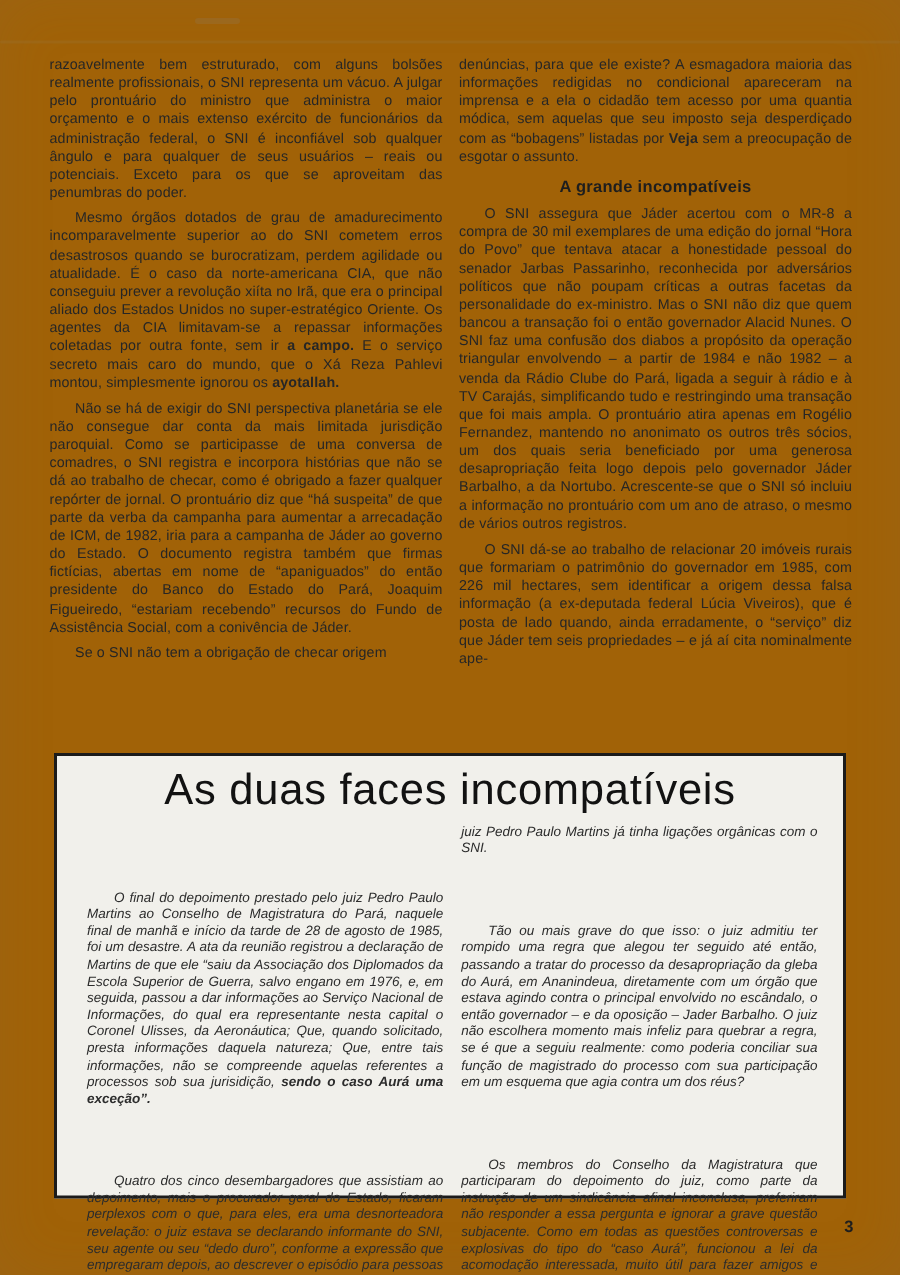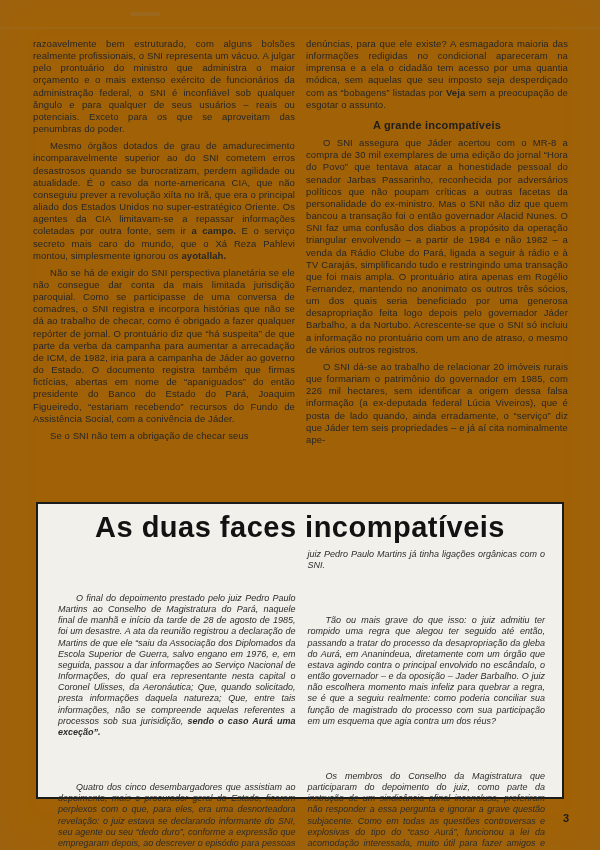--- a/index.html
+++ b/index.html
@@ -60,21 +60,21 @@
     width: 528px;
     height: 297px;
     border: 2px solid #1b1b1b;
     box-sizing: border-box;
     background: #f1f0eb;
   }
   .box-title {
     margin: 7px 10px 4px 10px;
     text-align: center;
     font-size: 29px;
-    font-weight: bold;
+    font-weight: normal;
     letter-spacing: 0.5px;
     color: #121212;
     white-space: nowrap;
   }
   .box-cols {
     display: flex;
     gap: 12px;
     padding: 1px 17px 8px 20px;
   }
   .box-col {
@@ -104,21 +104,21 @@
 
 <div class="page">
   <div class="scan-artifact art-1"></div>
   <div class="scan-artifact art-2"></div>
 
   <div class="article">
     <div class="col">
         <p class=""><span>razoavelmente bem estruturado, com alguns bolsões realmente profissionais, o SNI representa um vácuo. A julgar pelo prontuário do ministro que administra o maior orçamento e o mais extenso exército de funcionários da administração federal, o SNI é inconfiável sob qualquer ângulo e para qualquer de seus usuários – reais ou potenciais. Exceto para os que se aproveitam das penumbras do poder.</span></p>
         <p class="indent"><span>Mesmo órgãos dotados de grau de amadurecimento incomparavelmente superior ao do SNI cometem erros desastrosos quando se burocratizam, perdem agilidade ou atualidade. É o caso da norte-americana CIA, que não conseguiu prever a revolução xiíta no Irã, que era o principal aliado dos Estados Unidos no super-estratégico Oriente. Os agentes da CIA limitavam-se a repassar informações coletadas por outra fonte, sem ir </span><span class="bold">a campo.</span><span> E o serviço secreto mais caro do mundo, que o Xá Reza Pahlevi montou, simplesmente ignorou os </span><span class="bold">ayotallah.</span></p>
         <p class="indent"><span>Não se há de exigir do SNI perspectiva planetária se ele não consegue dar conta da mais limitada jurisdição paroquial. Como se participasse de uma conversa de comadres, o SNI registra e incorpora histórias que não se dá ao trabalho de checar, como é obrigado a fazer qualquer repórter de jornal. O prontuário diz que “há suspeita” de que parte da verba da campanha para aumentar a arrecadação de ICM, de 1982, iria para a campanha de Jáder ao governo do Estado. O documento registra também que firmas fictícias, abertas em nome de “apaniguados” do então presidente do Banco do Estado do Pará, Joaquim Figueiredo, “estariam recebendo” recursos do Fundo de Assistência Social, com a conivência de Jáder.</span></p>
-        <p class="indent"><span>Se o SNI não tem a obrigação de checar seus</span></p>
+        <p class="indent"><span>Se o SNI não tem a obrigação de checar origem</span></p>
       </div>
     <div class="col">
         <p class=""><span>denúncias, para que ele existe? A esmagadora maioria das informações redigidas no condicional apareceram na imprensa e a ela o cidadão tem acesso por uma quantia módica, sem aquelas que seu imposto seja desperdiçado com as “bobagens” listadas por </span><span class="bold">Veja</span><span> sem a preocupação de esgotar o assunto.</span></p>
         <h3 class="col-heading">A grande incompatíveis</h3>
         <p class="indent"><span>O SNI assegura que Jáder acertou com o MR-8 a compra de 30 mil exemplares de uma edição do jornal “Hora do Povo” que tentava atacar a honestidade pessoal do senador Jarbas Passarinho, reconhecida por adversários políticos que não poupam críticas a outras facetas da personalidade do ex-ministro. Mas o SNI não diz que quem bancou a transação foi o então governador Alacid Nunes. O SNI faz uma confusão dos diabos a propósito da operação triangular envolvendo – a partir de 1984 e não 1982 – a venda da Rádio Clube do Pará, ligada a seguir à rádio e à TV Carajás, simplificando tudo e restringindo uma transação que foi mais ampla. O prontuário atira apenas em Rogélio Fernandez, mantendo no anonimato os outros três sócios, um dos quais seria beneficiado por uma generosa desapropriação feita logo depois pelo governador Jáder Barbalho, a da Nortubo. Acrescente-se que o SNI só incluiu a informação no prontuário com um ano de atraso, o mesmo de vários outros registros.</span></p>
         <p class="indent"><span>O SNI dá-se ao trabalho de relacionar 20 imóveis rurais que formariam o patrimônio do governador em 1985, com 226 mil hectares, sem identificar a origem dessa falsa informação (a ex-deputada federal Lúcia Viveiros), que é posta de lado quando, ainda erradamente, o “serviço” diz que Jáder tem seis propriedades – e já aí cita nominalmente ape-</span></p>
       </div>
   </div>
 
   <div class="feature-box">

